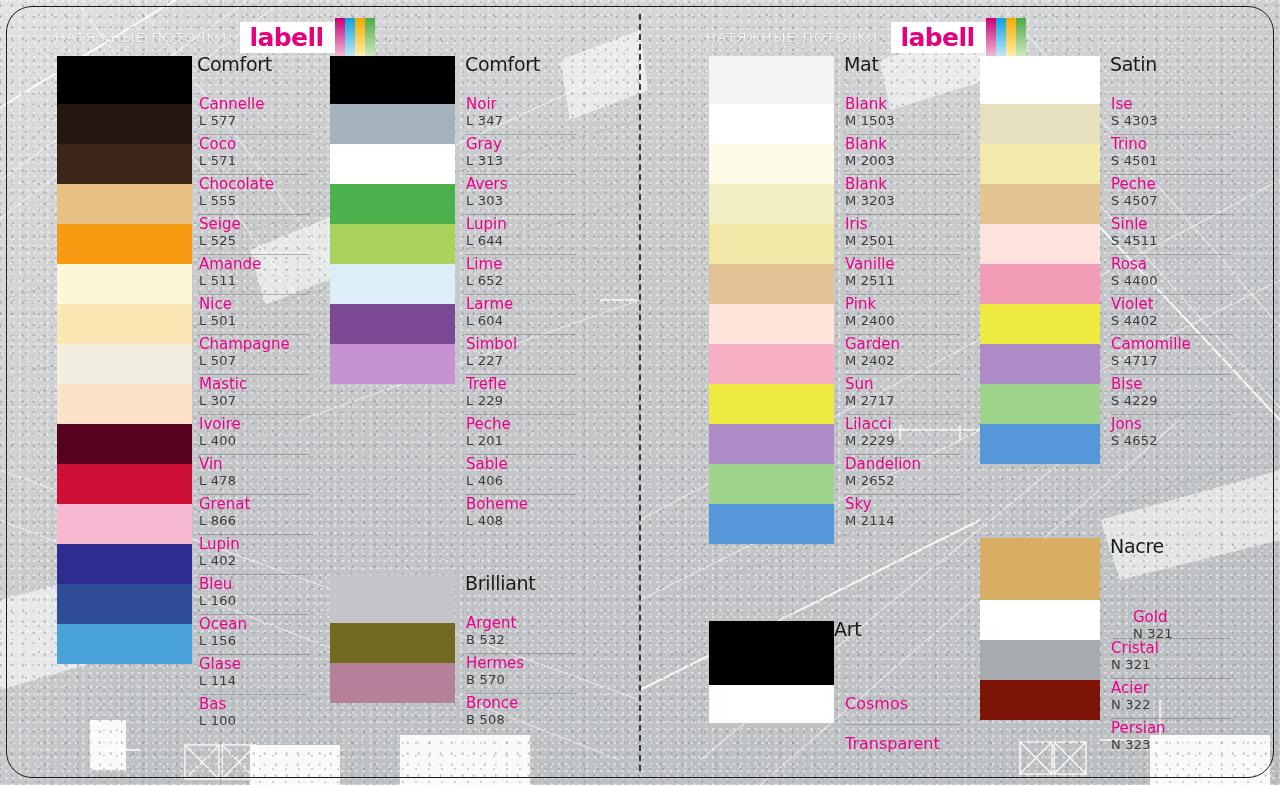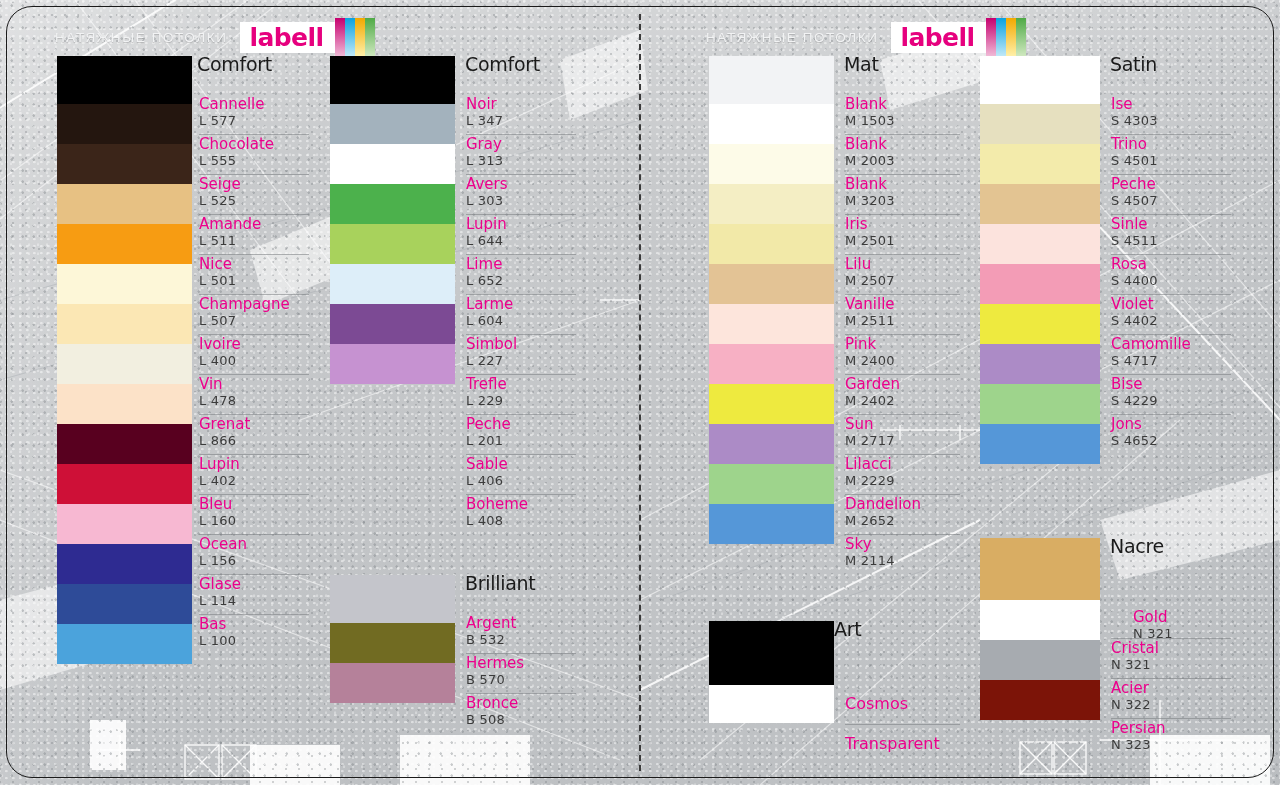--- a/index.html
+++ b/index.html
@@ -196,20 +196,25 @@
         <span class="sw" title="Ocean L 156" style="background: rgb(46, 75, 152); height: 40px;"></span>
         <span class="sw" title="Glase L 114" style="background: rgb(75, 163, 220); height: 40px;"></span>
       </div>
     <div class="rows" id="rows-g0" style="left:142px;top:41px;width:110px;">
         <div class="row nosep">
           <div class="nm">Cannelle</div>
           <div class="cd">L 577</div>
         </div>
         <div class="row">
           <div class="sep"></div>
+          <div class="nm">Coco</div>
+          <div class="cd">L 571</div>
+        </div>
+        <div class="row">
+          <div class="sep"></div>
           <div class="nm">Chocolate</div>
           <div class="cd">L 555</div>
         </div>
         <div class="row">
           <div class="sep"></div>
           <div class="nm">Seige</div>
           <div class="cd">L 525</div>
         </div>
         <div class="row">
           <div class="sep"></div>
@@ -218,20 +223,25 @@
         </div>
         <div class="row">
           <div class="sep"></div>
           <div class="nm">Nice</div>
           <div class="cd">L 501</div>
         </div>
         <div class="row">
           <div class="sep"></div>
           <div class="nm">Champagne</div>
           <div class="cd">L 507</div>
+        </div>
+        <div class="row">
+          <div class="sep"></div>
+          <div class="nm">Mastic</div>
+          <div class="cd">L 307</div>
         </div>
         <div class="row">
           <div class="sep"></div>
           <div class="nm">Ivoire</div>
           <div class="cd">L 400</div>
         </div>
         <div class="row">
           <div class="sep"></div>
           <div class="nm">Vin</div>
           <div class="cd">L 478</div>
@@ -400,25 +410,20 @@
           <div class="nm">Blank</div>
           <div class="cd">M 3203</div>
         </div>
         <div class="row">
           <div class="sep"></div>
           <div class="nm">Iris</div>
           <div class="cd">M 2501</div>
         </div>
         <div class="row">
           <div class="sep"></div>
-          <div class="nm">Lilu</div>
-          <div class="cd">M 2507</div>
-        </div>
-        <div class="row">
-          <div class="sep"></div>
           <div class="nm">Vanille</div>
           <div class="cd">M 2511</div>
         </div>
         <div class="row">
           <div class="sep"></div>
           <div class="nm">Pink</div>
           <div class="cd">M 2400</div>
         </div>
         <div class="row">
           <div class="sep"></div>

